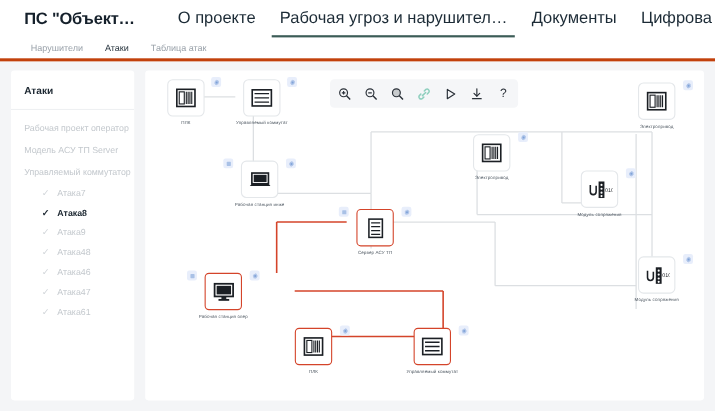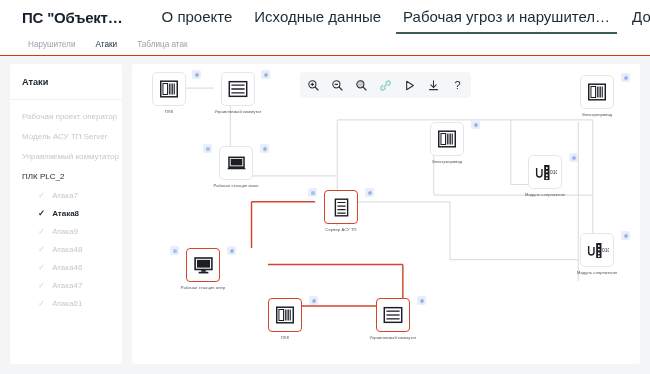--- a/index.html
+++ b/index.html
@@ -48,21 +48,21 @@
     background: #3c5c57;
   }
 
   
   .subbar {
     height: 22px;
     display: flex;
     align-items: center;
     padding-left: 18px;
     background: #ffffff;
-    border-bottom: 1px solid #c2410c;
+    border-bottom: 3px solid #c2410c;
   }
   .subtab {
     font-size: 8.2px;
     color: #9aa2aa;
     padding: 0 10px;
     white-space: nowrap;
     cursor: pointer;
   }
   .subtab.active { color: #2a3640; }
 
@@ -189,42 +189,40 @@
   }
   .badge svg { display:block; }
 </style>
 </head>
 <body>
 
 <div class="header">
   <div class="brand">ПС "Объект…</div>
   <div class="topnav">
     <div class="topnav-item">О проекте</div>
-    <div class="topnav-item">Исходные данные</div>
     <div class="topnav-item active">Рабочая угроз и нарушител…</div>
     <div class="topnav-item">Документы</div>
     <div class="topnav-item">Цифрова</div>
   </div>
 </div>
 
 <div class="subbar">
   <div class="subtab">Нарушители</div>
   <div class="subtab active">Атаки</div>
   <div class="subtab">Таблица атак</div>
 </div>
 
 <div class="body">
 
   <div class="sidebar">
     <div class="sidebar-title">Атаки</div>
     <div class="sidebar-list">
       <div class="side-row">Рабочая проект оператор</div>
       <div class="side-row">Модель АСУ ТП Server</div>
       <div class="side-row">Управляемый коммутатор</div>
-      <div class="side-row strong">ПЛК PLC_2</div>
 
       <div class="attack-row">
         <span class="check">✓</span>
         <span>Атака7</span>
       </div>
       <div class="attack-row sel">
         <span class="check">✓</span>
         <span>Атака8</span>
       </div>
       <div class="attack-row">

